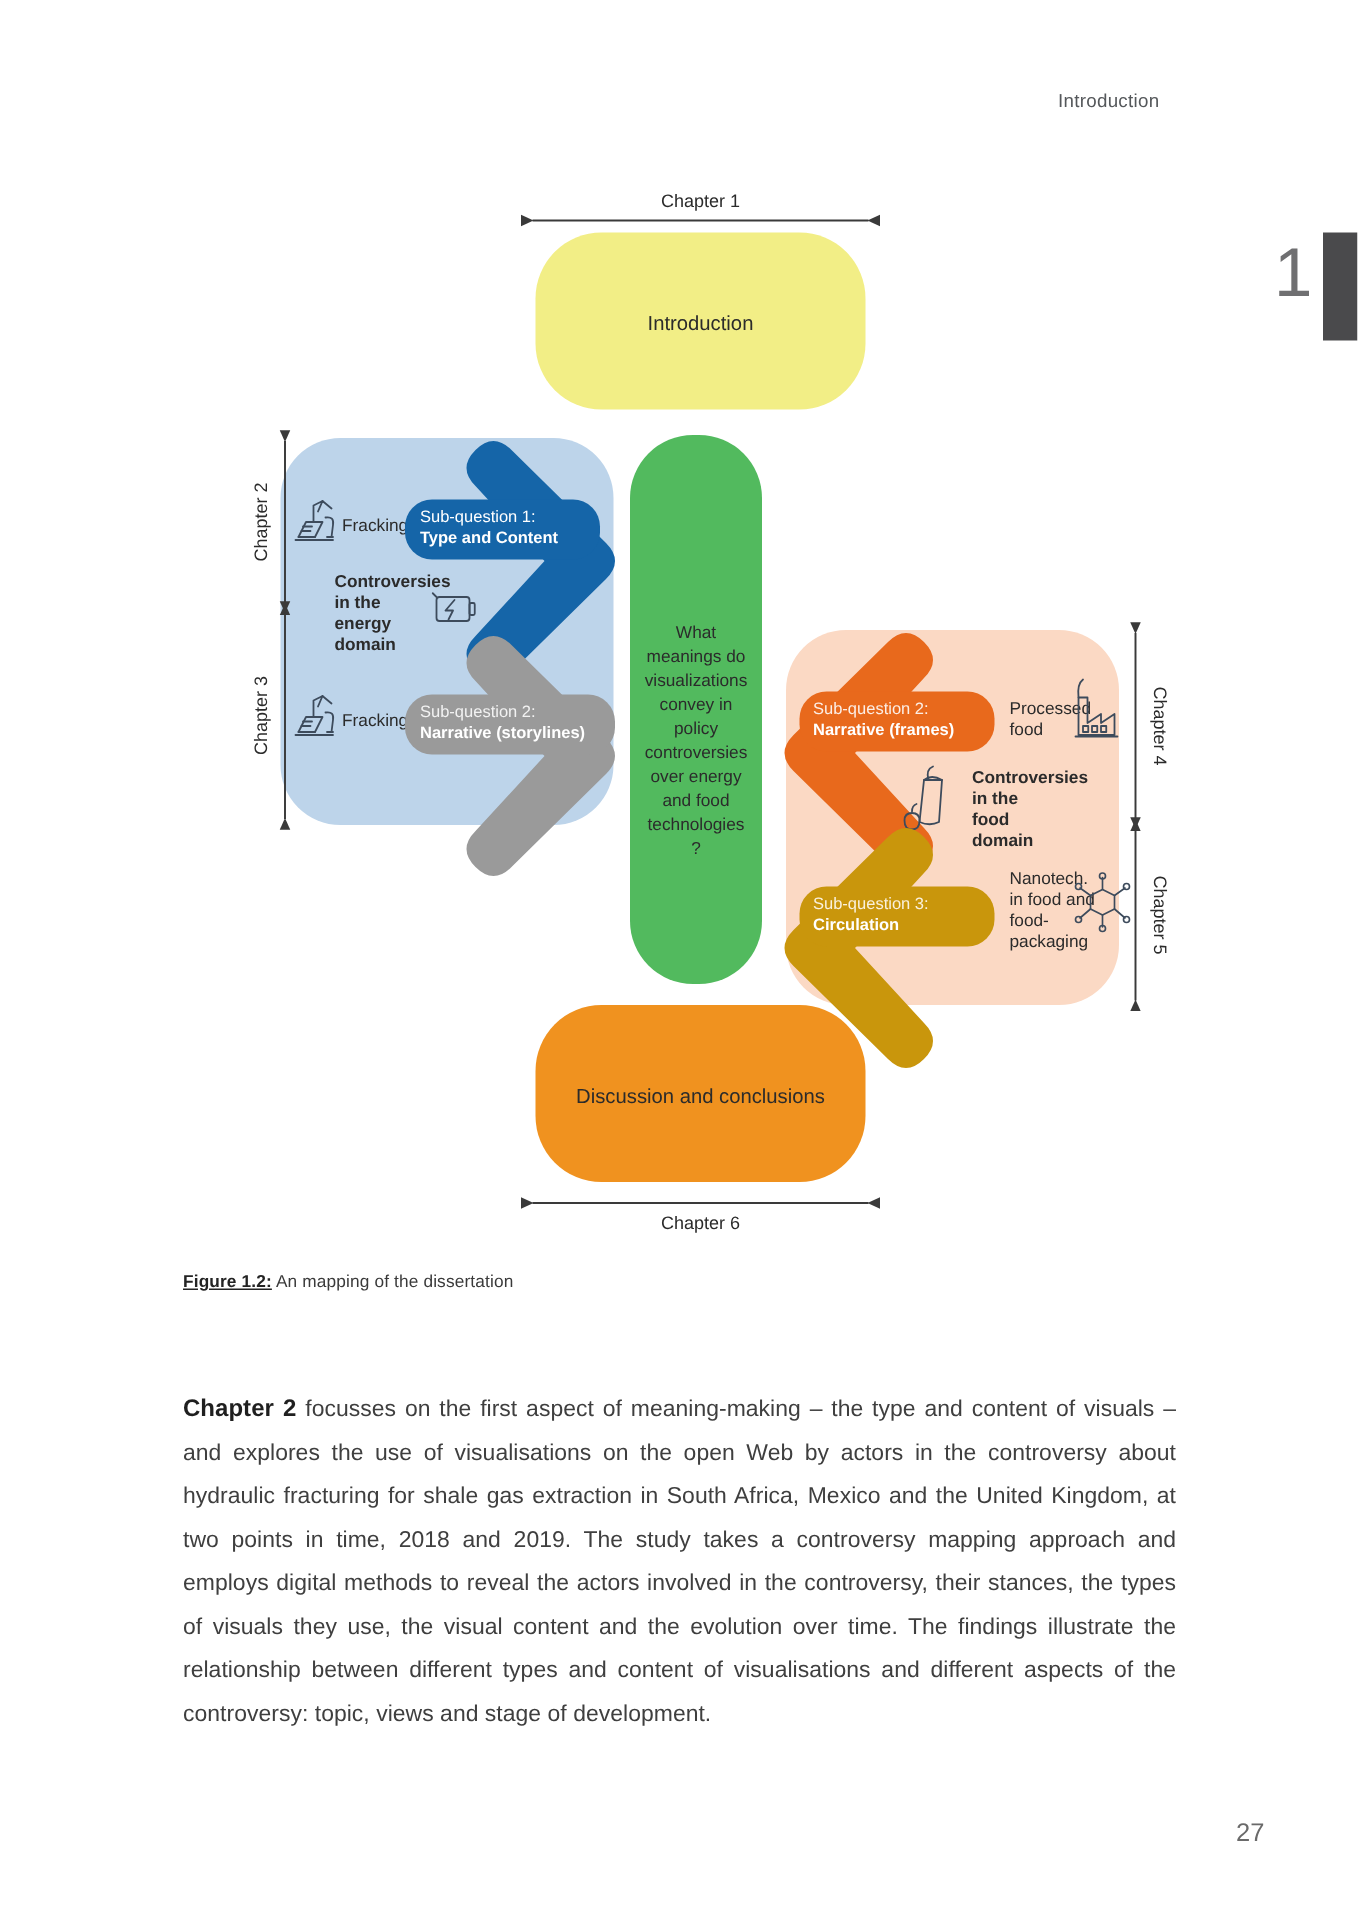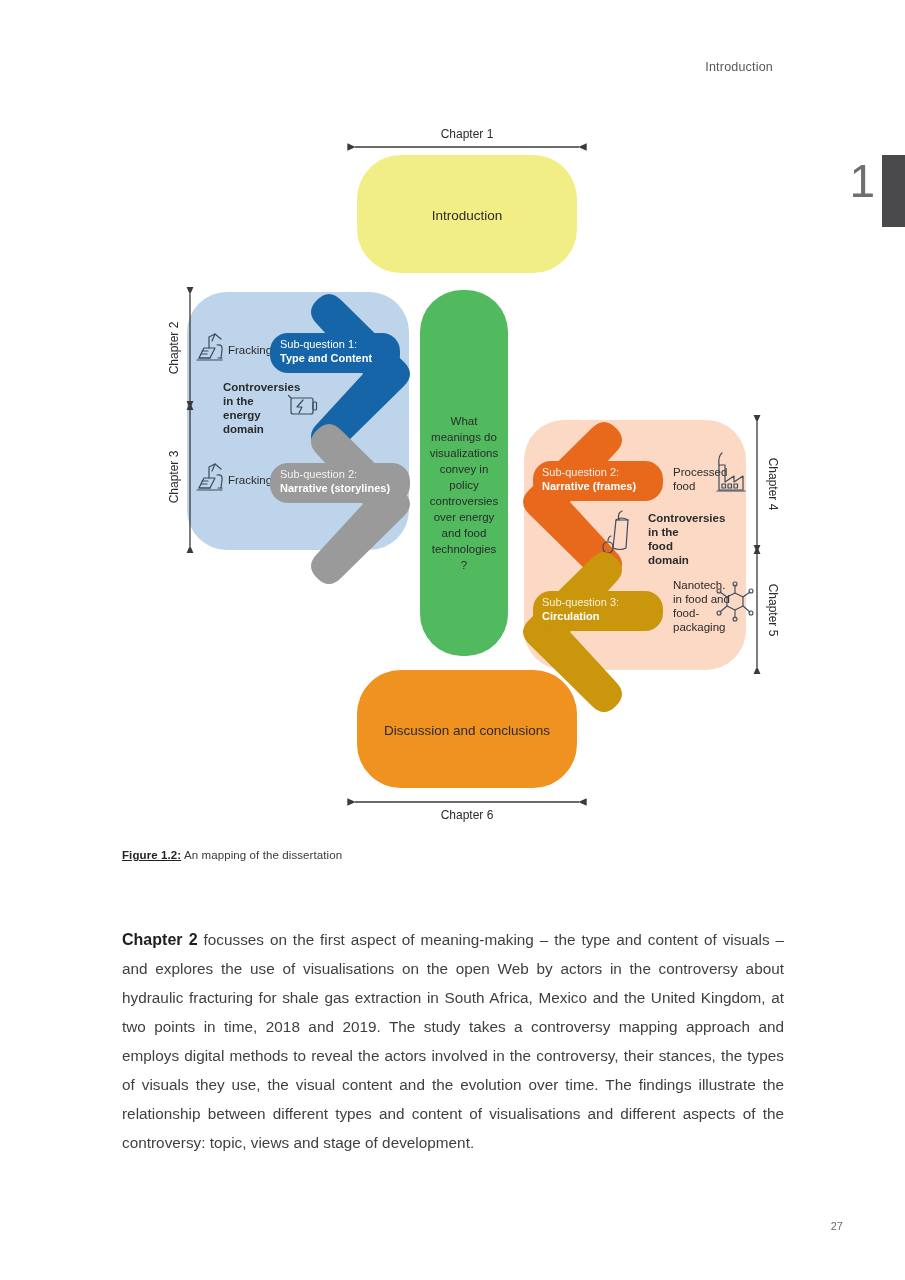--- a/index.html
+++ b/index.html
@@ -72,21 +72,21 @@
     line-height: 29px;
     color: #3f3f3f;
     text-align: justify;
     letter-spacing: .02px;
   }
   .body-text .lead { font-weight: bold; color: #1f1f1f; font-size:16px; }
 
   .folio {
     position: absolute;
     right: 62px; bottom: 48px;
-    font-size: 11px;
+    font-size: 17px;
     color: #6a6a6a;
   }
 </style>
 </head>
 <body>
 
 <div class="running-head">Introduction</div>
 
 <div class="chapter-tab"></div>
 <div class="chapter-tab-num">1</div>

